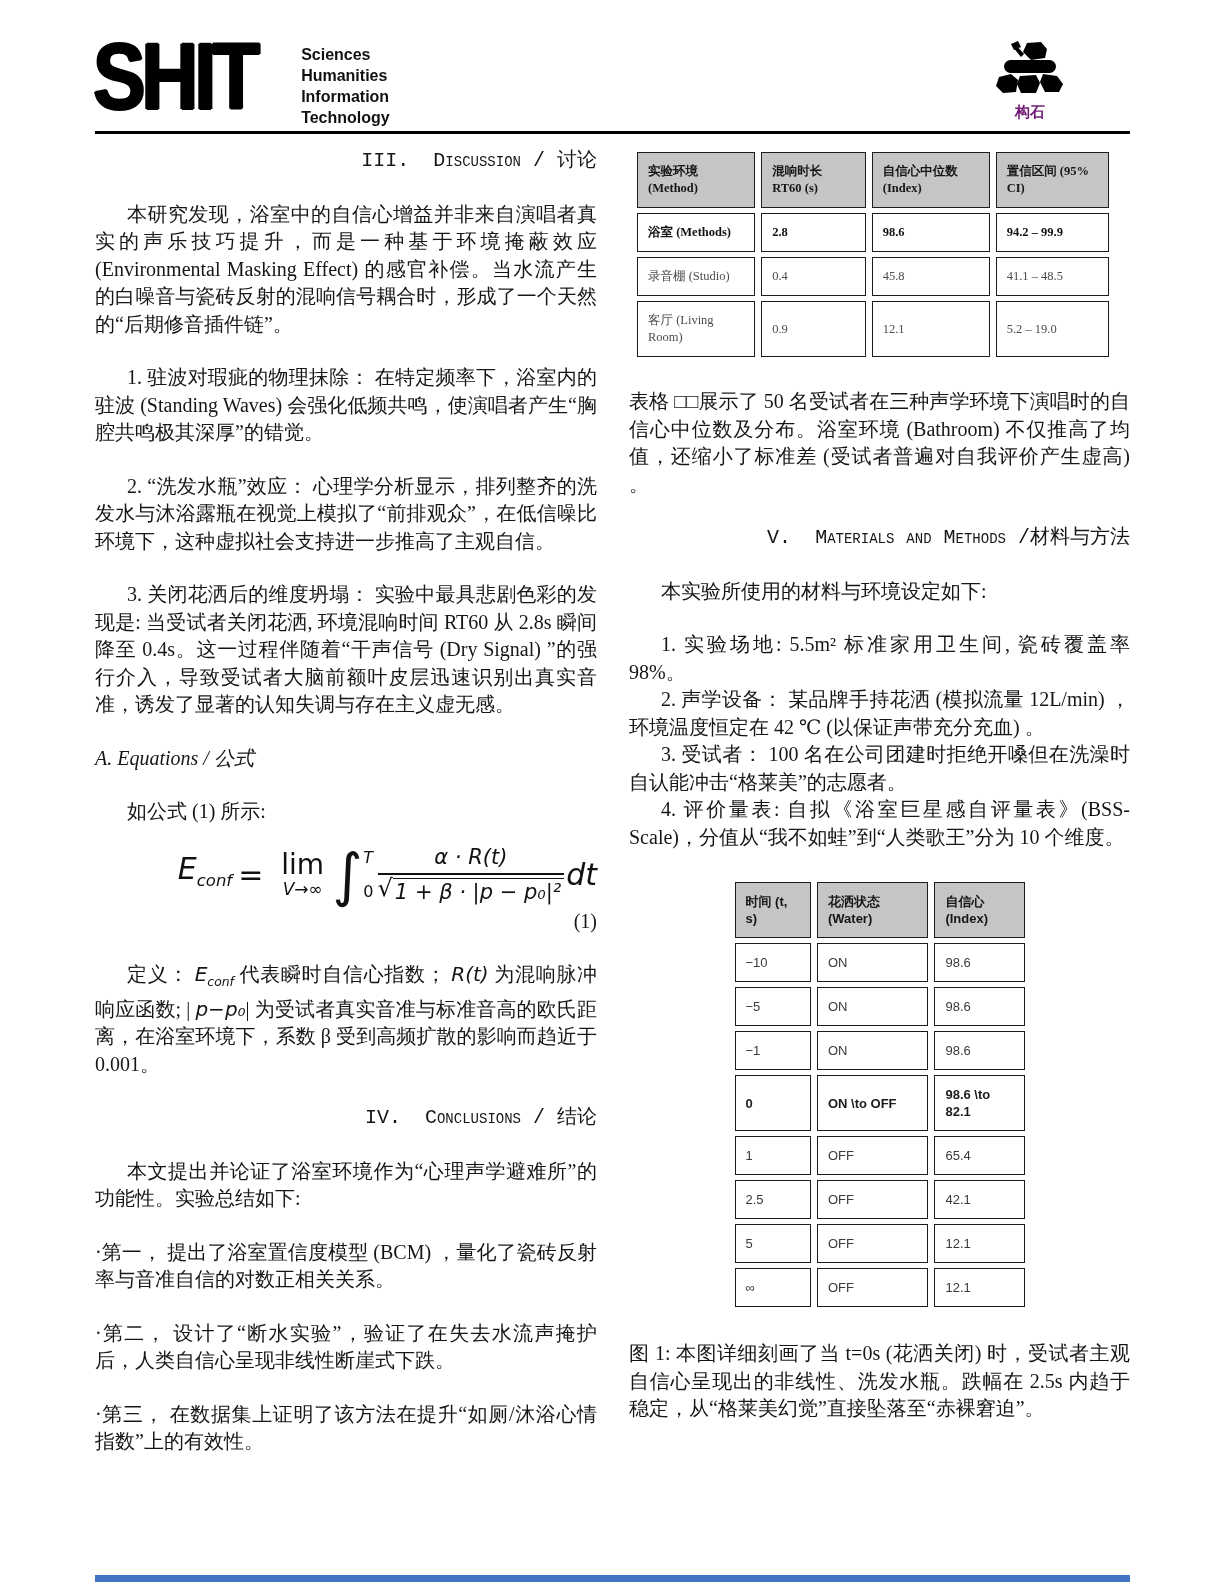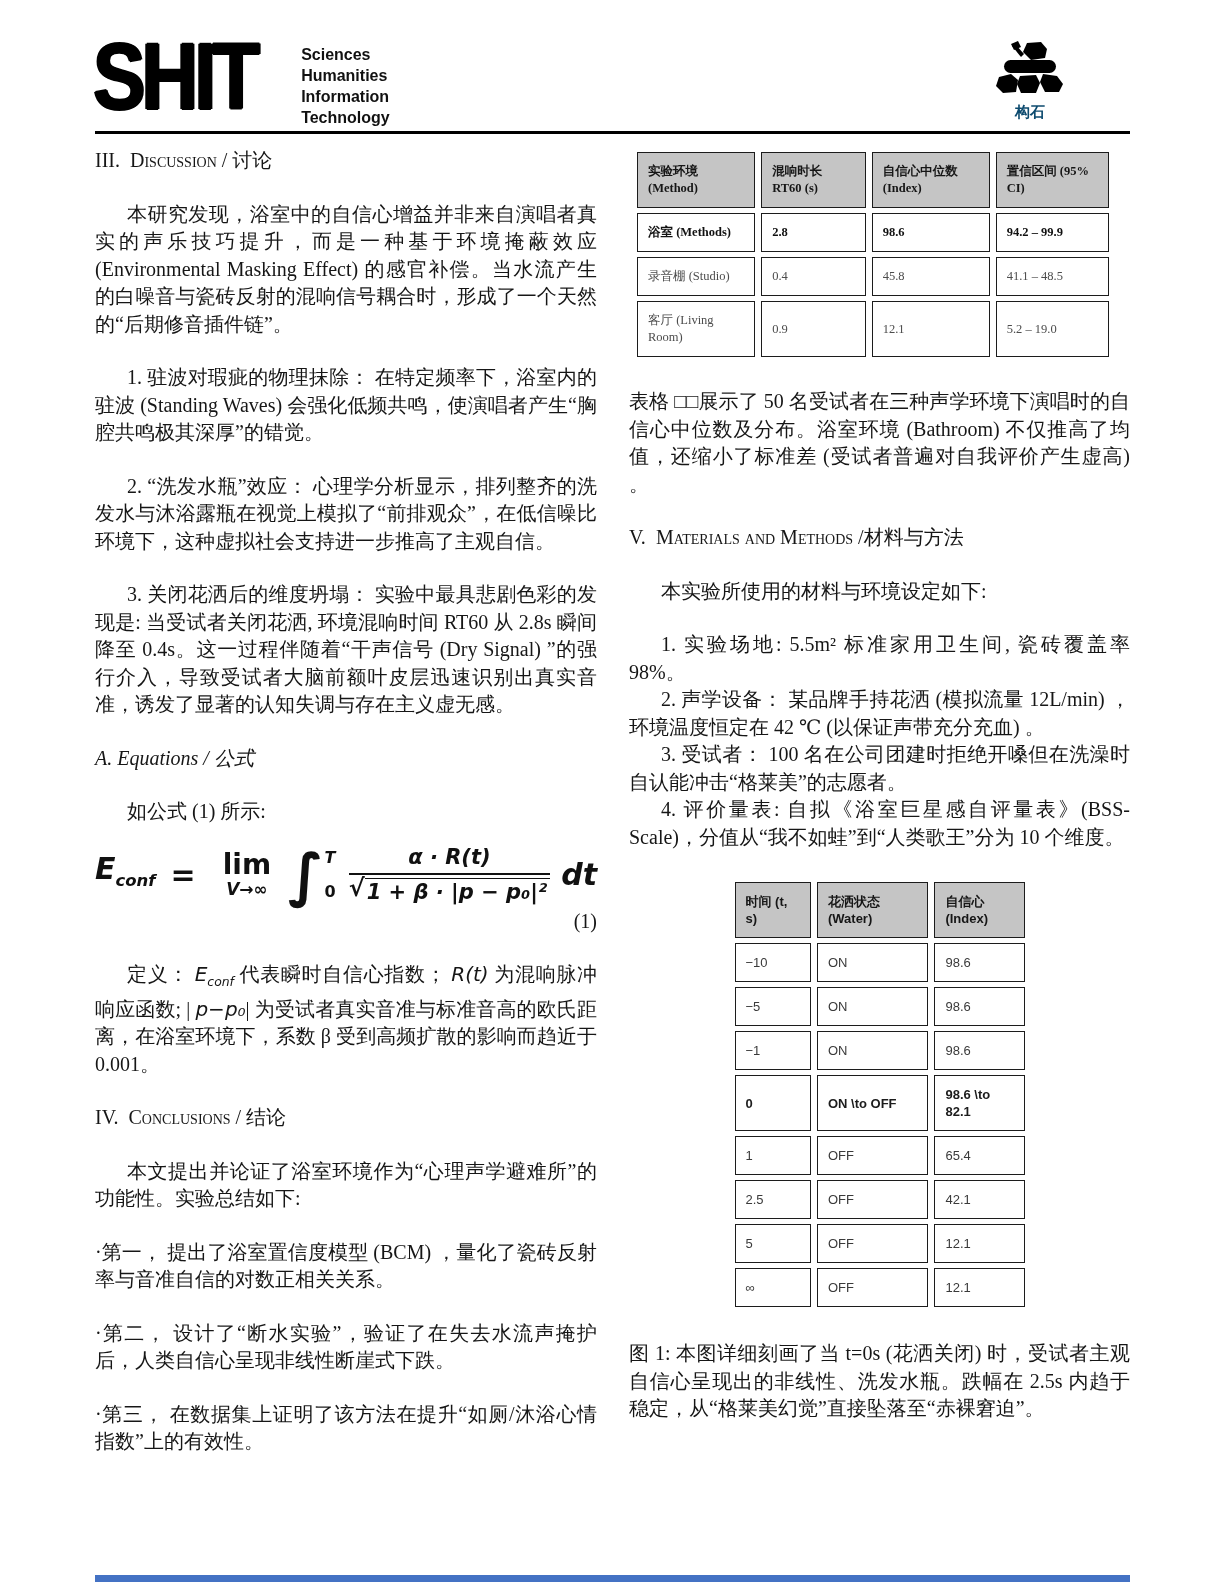--- a/index.html
+++ b/index.html
@@ -20,44 +20,44 @@
   }
   .shit-sub {
     margin-left:14px; padding-top:6px;
     font-family:"Liberation Sans","DejaVu Sans",sans-serif;
     font-weight:bold; font-size:16px; line-height:21px; color:#111;
   }
   .org-logo { position:absolute; top:40px; left:978px; width:104px; text-align:center; }
   .org-logo svg { display:block; margin:0 auto; }
   .org-label {
     font-family:"Liberation Sans","DejaVu Sans",sans-serif;
-    font-weight:bold; font-size:15px; color:#0c4a6e; margin-top:1px;
+    font-weight:bold; font-size:15px; color:#701a75; margin-top:1px;
   }
   .head-rule { position:absolute; top:131px; left:95px; width:1035px; height:2.5px; background:#000; }
 
   
   .col { position:absolute; top:147px; font-size:20px; line-height:27.5px; text-align:justify; }
   .col-left  { left:95px;  width:502px; }
   .col-right { left:629px; width:501px; }
   .col p { margin:0 0 26px 0; }
   .indent { text-indent:1.6em; }
   .sec-head {
-    text-align:left; font-size:20px; margin:4px 0 26px 0; text-indent:0;
+    text-align:right; font-size:20px; margin:4px 0 26px 0; text-indent:0;font-family:Liberation Mono, monospace;
   }
   .sc { font-variant:small-caps; }
   .subsec { font-style:italic; font-size:20px; margin:2px 0 14px 0; text-indent:0; }
 
   
   .math, .mi { font-family:"DejaVu Sans","Liberation Sans",sans-serif; }
   .mi { font-style:italic; }
   .equation {
-    display:flex; align-items:center; justify-content:space-between;
+    display:flex; align-items:center; justify-content:flex-end;
     margin:18px 0 2px 0; text-indent:0;
     font-family:"DejaVu Sans","Liberation Sans",sans-serif;
-    font-size:30px; color:#111;font-weight:bold;
+    font-size:30px; color:#111;
   }
   .equation sub { font-size:0.55em; }
   .lim-stack { display:inline-flex; flex-direction:column; align-items:center; margin:0 8px 0 12px; line-height:1; }
   .lim-stack .lim-top { font-size:28px; }
   .lim-stack .lim-bot { font-size:17px; margin-top:2px; }
   .int-wrap { display:inline-flex; align-items:center; }
   .int-glyph { font-size:58px; line-height:58px; font-style:normal; }
   .int-bounds { display:inline-flex; flex-direction:column; justify-content:space-between; height:62px; font-size:16px; margin:0 4px 0 1px; }
   .frac { display:inline-flex; flex-direction:column; align-items:center; font-size:21px; line-height:1.15; }
   .frac .num { padding:0 6px 3px 6px; }

